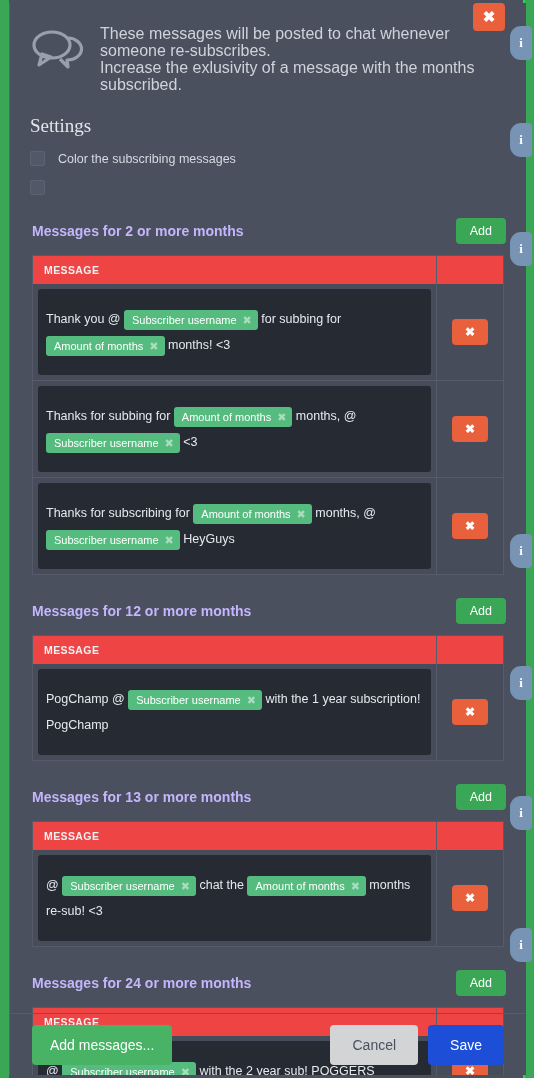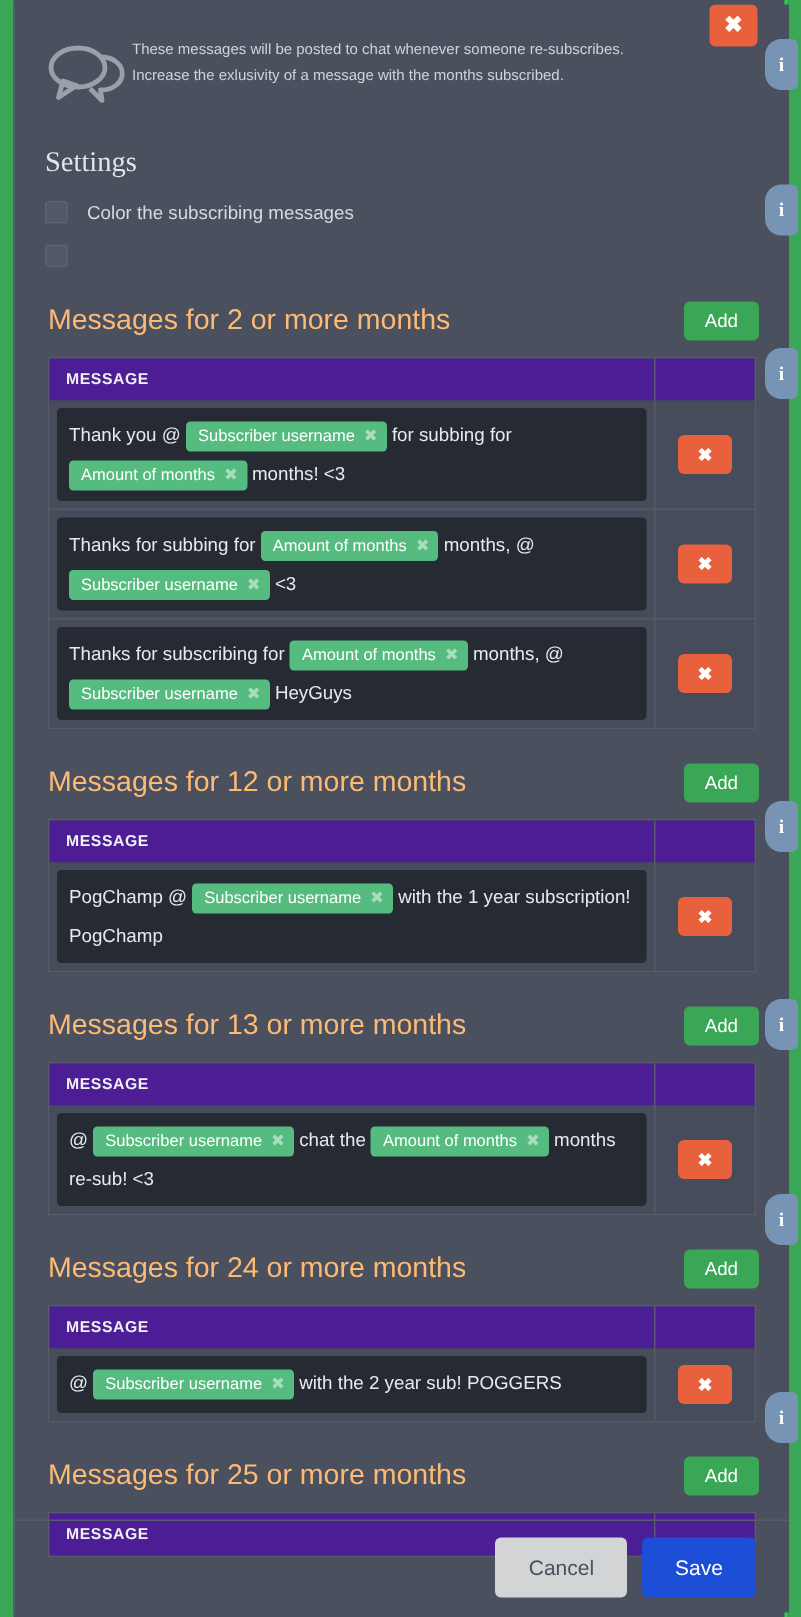--- a/index.html
+++ b/index.html
@@ -52,22 +52,23 @@
     cursor: pointer;
   }
   
   .header {
     display: flex;
     align-items: flex-start;
     padding: 22px 20px 0 20px;
   }
   .bubble-icon { width: 58px; flex: 0 0 58px; padding-top: 2px; }
   .header-text {
+    margin-left: 12px;
     color: #cfd3da;
-    font-size: 10px;
+    font-size: 16px;
     line-height: 17px;
   }
   .section-title {
     color: #e3e6ea;
     font-size: 19px;
     font-weight: normal;
     padding: 0 20px;
     margin-top: 22px;
     font-family: Liberation Serif, serif;
   }
@@ -91,42 +92,42 @@
   }
   
   .group {
     margin-top: 23px;
   }
   .group-head {
     display: flex; align-items: center; justify-content: space-between;
     padding: 0 20px 0 22px;
   }
   .group-title {
-    color: #fdba74;
-    font-size: 19px;
-    font-weight: normal;
+    color: #c4b5fd;
+    font-size: 14px;
+    font-weight: bold;
   }
   .add-btn {
     background: #3aa757;
     color: #fff;
     border: none; border-radius: 4px;
     font-size: 12.5px;
     padding: 6px 14px;
     cursor: pointer;
     font-family: "Liberation Sans", sans-serif;
   }
   
   .table {
     margin: 11px 22px 0 22px;
     background: #40465485;
     border: 1px solid #555b69;
   }
   .thead {
     display: flex;
-    background: #4c1d95;
+    background: #ef4444;
     height: 28px;
     align-items: center;
   }
   .th-msg {
     flex: 1;
     color: #eef0f3;
     font-size: 10.5px;
     font-weight: bold;
     letter-spacing: .4px;
     padding-left: 11px;
@@ -144,21 +145,21 @@
     border-top: 1px solid #555b69;
   }
   .tbody .trow:first-child { border-top: none; }
   .cell-msg {
     flex: 1;
     padding: 5px 5px 5px 5px;
   }
   .msgbox {
     background: #252a33;
     border-radius: 3px;
-    padding: 5px 8px;
+    padding: 17px 8px;
     color: #e6e9ee;
     font-size: 12.5px;
     line-height: 26px;
     min-height: 38px;
     cursor: text;
   }
   .tag {
     display: inline-block;
     background: #56bb7e;
     color: #ffffff;
@@ -385,20 +386,21 @@
           <div class="table">
             <div class="thead">
               <div class="th-msg">MESSAGE</div>
               <div class="th-act"></div>
             </div>
           </div>
         </div>
       </div>
 
     <div class="footer">
+      <button class="btn-addmsgs">Add messages...</button>
       <div class="footer-right">
         <button class="btn-cancel">Cancel</button>
         <button class="btn-save">Save</button>
       </div>
     </div>
 
   </div>
 
   <div id="info-tabs">
       <div class="info-tab" style="top: 26px;">i</div>

